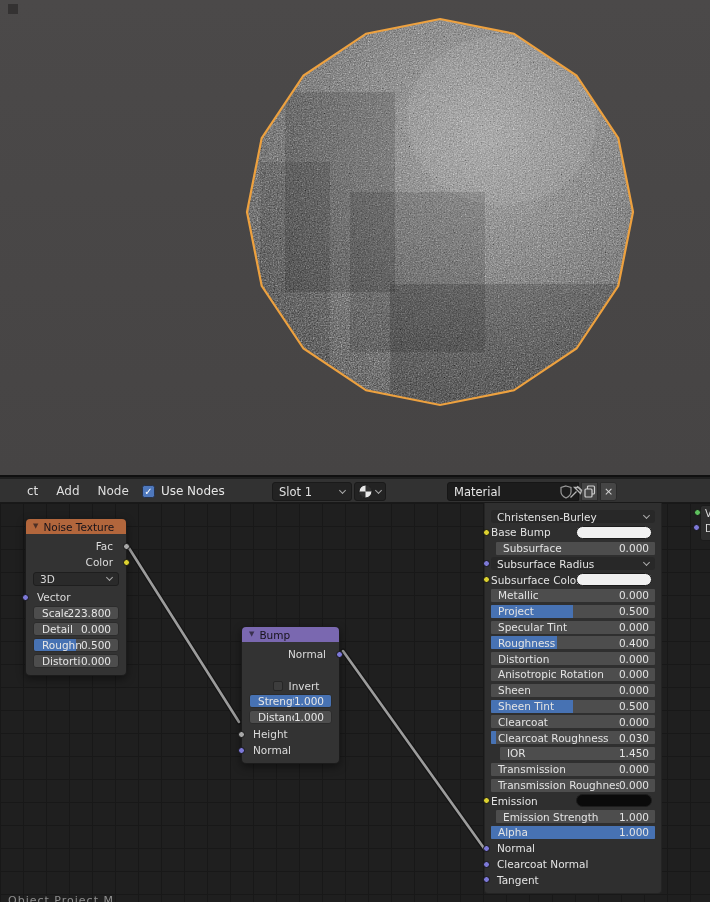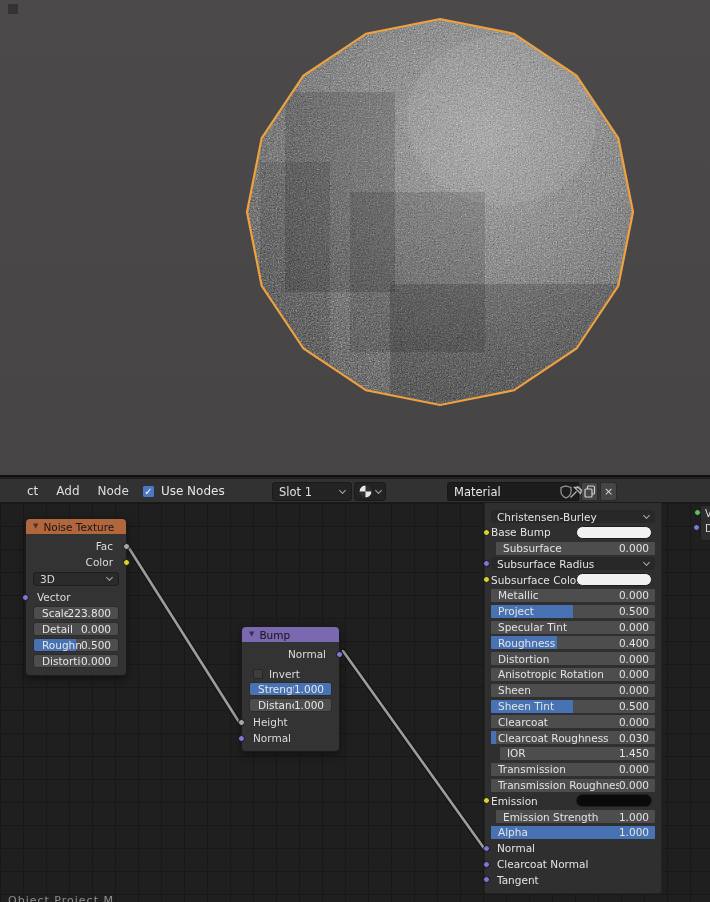--- a/index.html
+++ b/index.html
@@ -250,21 +250,21 @@
     <div class="node" style="left:241px;top:123px;width:99px;">
       <div class="node-header" style="background:#7a68b0;">
         <span class="tri">▼</span>
         <span>Bump</span>
       </div>
       <div class="node-body">
         <div class="nrow out">
           <span>Normal</span>
           <span class="socket purple sock-right"></span>
         </div>
-        <div class="nrow plain" style="margin-top:4px;">
+        <div class="nrow plain" style="margin-top:16px;justify-content:center;">
           <span class="cbox"></span>
           <span>Invert</span>
         </div>
         <div id="bump-params">
             <div class="slider">
               <div class="fillbar" style="width: 100%;"></div>
               <span class="lbl">Strength</span>
               <span class="val">1.000</span>
             </div>
             <div class="slider">

